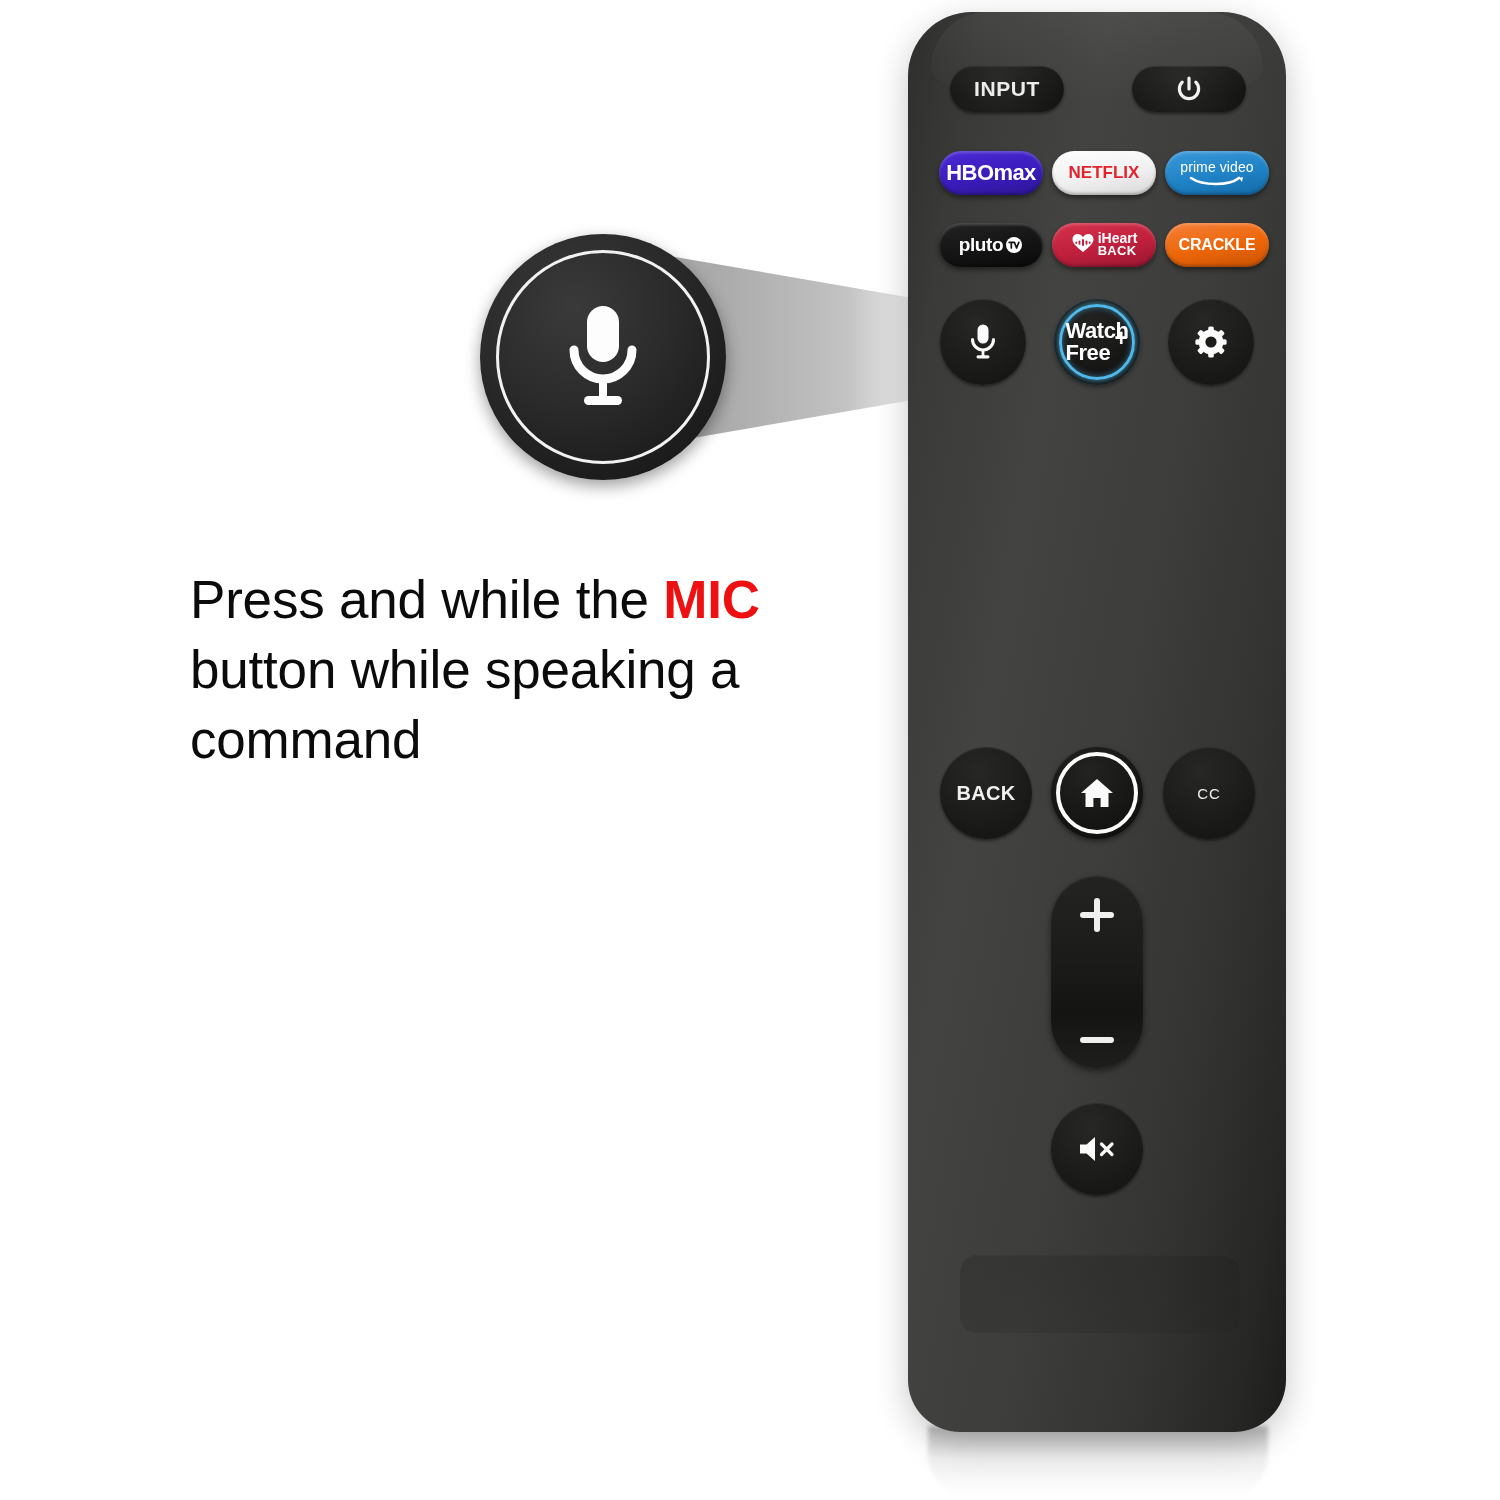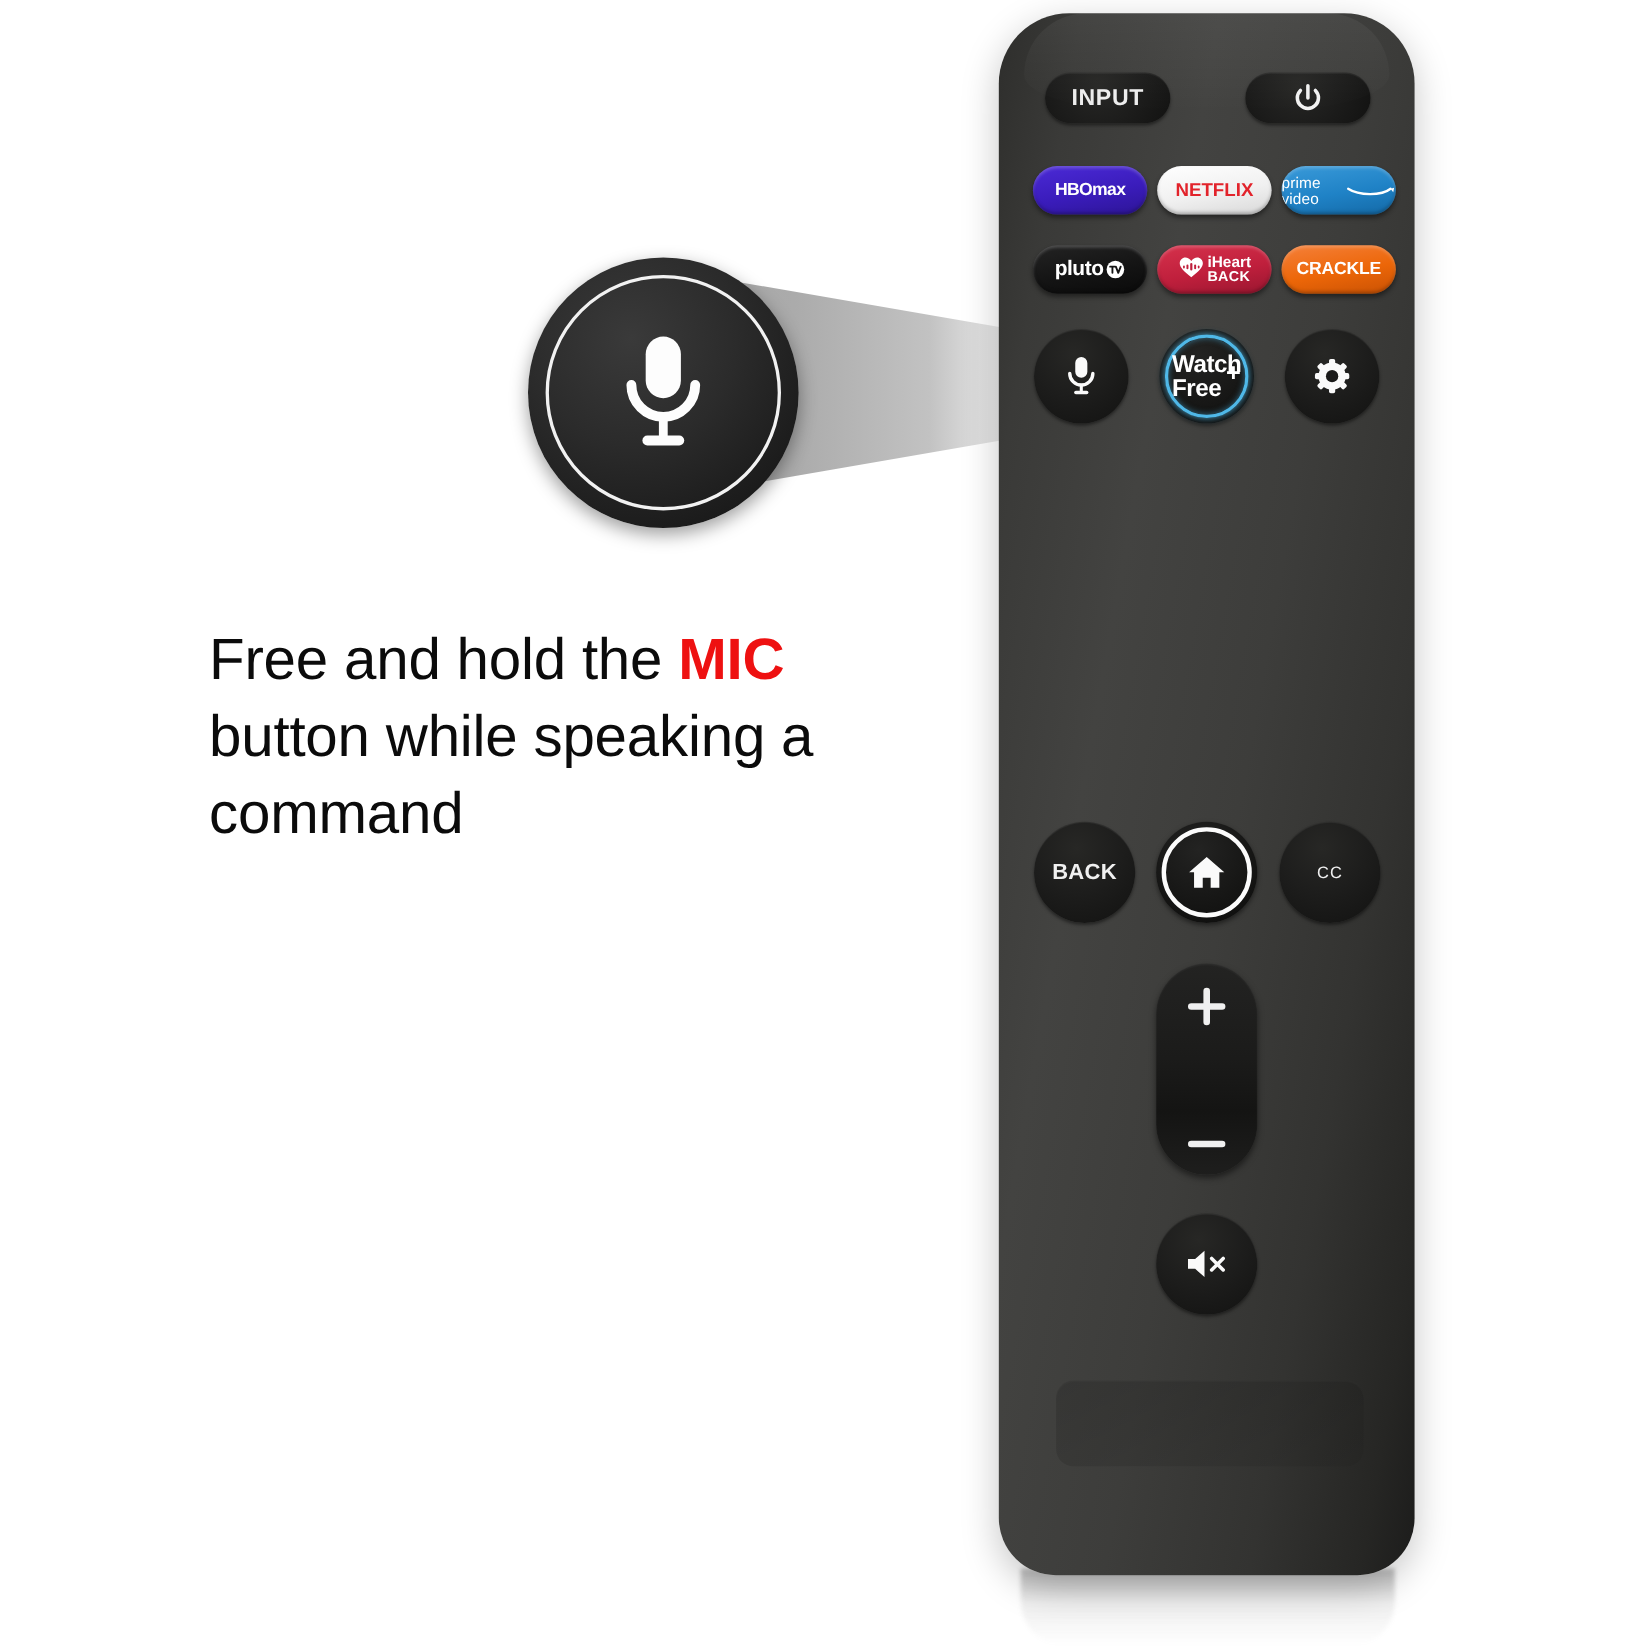--- a/index.html
+++ b/index.html
@@ -174,32 +174,32 @@
       inset 0 2px 3px rgba(255,255,255,0.22),
       inset 0 -2px 3px rgba(0,0,0,0.25);
   }
   .app-row1 { top: 139px; }
   .app-row2 { top: 211px; }
   .app-c1 { left: 31px; }
   .app-c2 { left: 144px; }
   .app-c3 { left: 257px; }
 
   #app-hbomax { background: linear-gradient(170deg, #4b2ad6 0%, #3a1cbb 55%, #2d1596 100%); }
-  #app-hbomax .lbl { font-size: 16px; color:#ffffff; letter-spacing:-0.6px; font-weight:bold; }
+  #app-hbomax .lbl { font-size: 22px; color:#ffffff; letter-spacing:-0.6px; font-weight:bold; }
   #app-netflix { background: linear-gradient(170deg, #ffffff 0%, #f0f0f0 55%, #d8d8d8 100%); }
   #app-netflix .lbl { font-size: 17px; color:#e2232b; letter-spacing:0px; font-weight:bold; }
   #app-prime { background: linear-gradient(170deg, #3a9ad9 0%, #1f82c6 55%, #1469a6 100%); }
   #app-prime .lbl { font-size: 14px; color:#ffffff; font-weight:normal; letter-spacing:0.1px; }
   #app-pluto { background: linear-gradient(170deg, #232323 0%, #141414 55%, #0a0a0a 100%); }
   #app-pluto .lbl { font-size: 19px; color:#ffffff; font-weight:bold; letter-spacing:-0.4px;}
   #app-iheart { background: linear-gradient(170deg, #d6324c 0%, #bf1f3c 55%, #991630 100%); }
   #app-crackle { background: linear-gradient(170deg, #f5803a 0%, #ec6608 55%, #c95204 100%); align-items: center; }
   #app-crackle .lbl { font-size: 16px; color:#ffffff; font-weight:bold; letter-spacing:-0.2px;}
 
-  .prime-wrap { display:flex; flex-direction:row; align-items:center; line-height:1; }
+  .prime-wrap { display:flex; flex-direction:column; align-items:center; line-height:1; }
   .prime-smile { margin-top: 1px; }
   .iheart-wrap { display:flex; align-items:flex-start; gap:3px; }
   .iheart-text { display:flex; flex-direction:column; line-height:0.95; color:#fff; }
   .iheart-text .t1 { font-size: 14px; font-weight:bold; }
   .iheart-text .t2 { font-size: 13px; font-weight:bold; letter-spacing:0.3px;}
   .pluto-wrap { display:flex; align-items:center; gap:2px; }
 
   
   #btn-mic { left: 32px; top: 287px; width: 86px; height: 86px; }
   #btn-mic svg { width: 30px; height: 38px; }
@@ -318,21 +318,21 @@
   
   #btn-mute { left: 143px; top: 1091px; width: 92px; height: 92px; }
   #btn-mute svg { width: 42px; height: 32px; }
 
   .lbl { pointer-events:none; }
 </style>
 </head>
 <body>
 
 <div id="instruction">
-  <span>Free and hold the </span><span class="hl">MIC</span><span> button while speaking a command</span>
+  <span>Press and while the </span><span class="hl">MIC</span><span> button while speaking a command</span>
 </div>
 
 <div id="cone"></div>
 
 <div id="callout">
   <div id="callout-ring"></div>
   <svg id="callout-mic" viewBox="0 0 86 110">
     <rect x="27" y="4" width="32" height="56" rx="16" fill="#fdfdfd"></rect>
     <path d="M14 48 a29 29 0 0 0 58 0" stroke="#fdfdfd" stroke-width="9" fill="none" stroke-linecap="round"></path>
     <rect x="39" y="74" width="8" height="22" fill="#fdfdfd"></rect>

